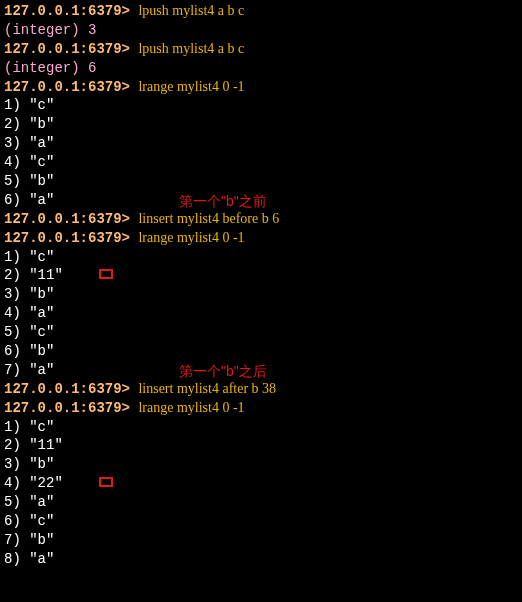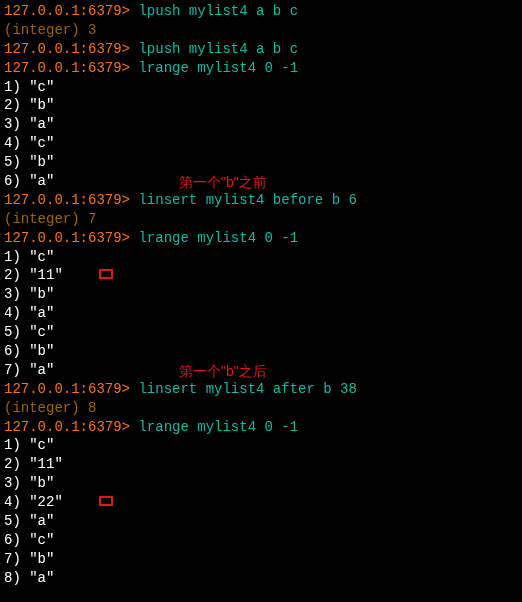--- a/index.html
+++ b/index.html
@@ -15,27 +15,29 @@
       line-height: 1.35;
       padding: 2px 4px;
       width: 522px;
       position: relative;
     }
     .line {
       white-space: pre;
       position: relative;
     }
     .prompt {
-      color: #f97316;
+      color: #fdba74;
+      font-weight: bold;
     }
     .command {
-      color: #14b8a6;
+      color: #eab308;
+      font-family: Liberation Serif, serif;
     }
     .result {
-      color: #a16207;
+      color: #f9a8d4;
     }
     .annotation {
       color: #e01818;
       position: absolute;
       font-family: "SimSun", "Microsoft YaHei", sans-serif;
       font-size: 14px;
     }
     .highlight-box {
       position: absolute;
       border: 2px solid #e01818;
@@ -44,39 +46,38 @@
       pointer-events: none;
     }
   </style>
 </head>
 <body>
 
 <div id="terminal">
     <div class="line"><span class="prompt">127.0.0.1:6379&gt; </span><span class="command">lpush mylist4 a b c</span></div>
     <div class="line"><span class="result">(integer) 3</span></div>
     <div class="line"><span class="prompt">127.0.0.1:6379&gt; </span><span class="command">lpush mylist4 a b c</span></div>
+    <div class="line"><span class="result">(integer) 6</span></div>
     <div class="line"><span class="prompt">127.0.0.1:6379&gt; </span><span class="command">lrange mylist4 0 -1</span></div>
     <div class="line"><span>1) </span><span>"c"</span></div>
     <div class="line"><span>2) </span><span>"b"</span></div>
     <div class="line"><span>3) </span><span>"a"</span></div>
     <div class="line"><span>4) </span><span>"c"</span></div>
     <div class="line"><span>5) </span><span>"b"</span></div>
     <div class="line"><span>6) </span><span>"a"</span></div>
     <div class="line" style="position: relative;"><span class="prompt">127.0.0.1:6379&gt; </span><span class="command">linsert mylist4 before b 6</span><span class="annotation" style="left: 175px; top: -18px;">第一个"b"之前</span></div>
-    <div class="line"><span class="result">(integer) 7</span></div>
     <div class="line"><span class="prompt">127.0.0.1:6379&gt; </span><span class="command">lrange mylist4 0 -1</span></div>
     <div class="line"><span>1) </span><span>"c"</span></div>
     <div class="line" style="position: relative;"><span>2) </span><span>"11"</span><span class="highlight-box" style="left: 95px; top: 3px;"></span></div>
     <div class="line"><span>3) </span><span>"b"</span></div>
     <div class="line"><span>4) </span><span>"a"</span></div>
     <div class="line"><span>5) </span><span>"c"</span></div>
     <div class="line"><span>6) </span><span>"b"</span></div>
     <div class="line"><span>7) </span><span>"a"</span></div>
     <div class="line" style="position: relative;"><span class="prompt">127.0.0.1:6379&gt; </span><span class="command">linsert mylist4 after b 38</span><span class="annotation" style="left: 175px; top: -18px;">第一个"b"之后</span></div>
-    <div class="line"><span class="result">(integer) 8</span></div>
     <div class="line"><span class="prompt">127.0.0.1:6379&gt; </span><span class="command">lrange mylist4 0 -1</span></div>
     <div class="line"><span>1) </span><span>"c"</span></div>
     <div class="line"><span>2) </span><span>"11"</span></div>
     <div class="line"><span>3) </span><span>"b"</span></div>
     <div class="line" style="position: relative;"><span>4) </span><span>"22"</span><span class="highlight-box" style="left: 95px; top: 3px;"></span></div>
     <div class="line"><span>5) </span><span>"a"</span></div>
     <div class="line"><span>6) </span><span>"c"</span></div>
     <div class="line"><span>7) </span><span>"b"</span></div>
     <div class="line"><span>8) </span><span>"a"</span></div>
   </div>

